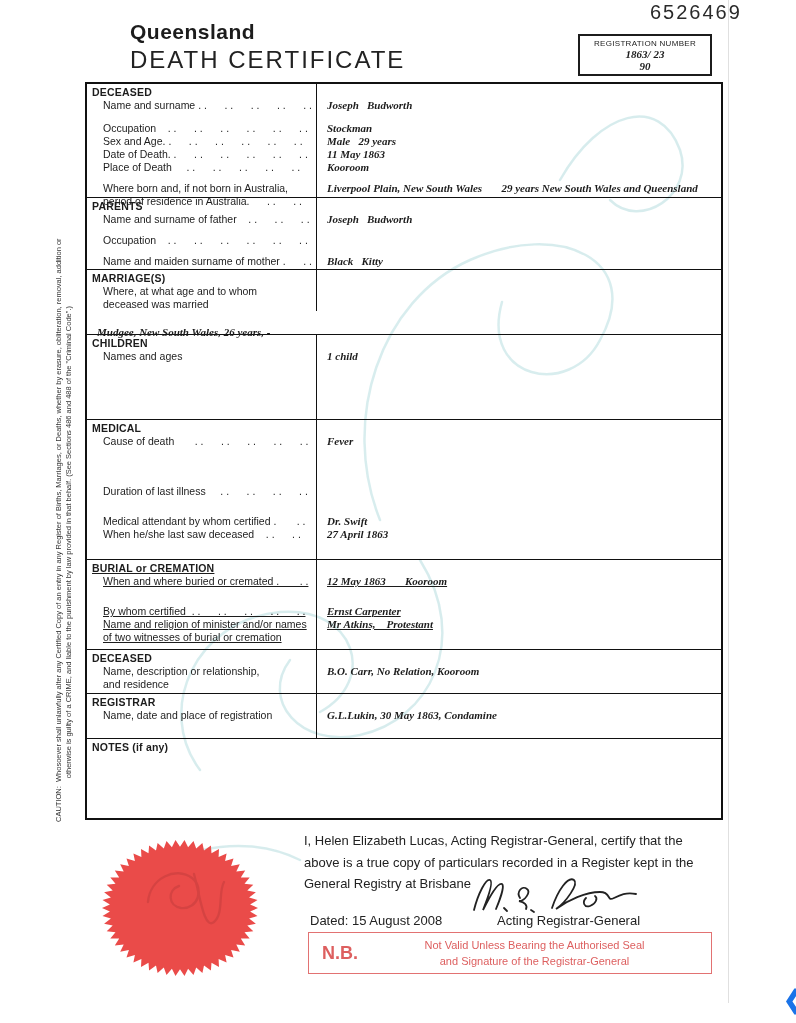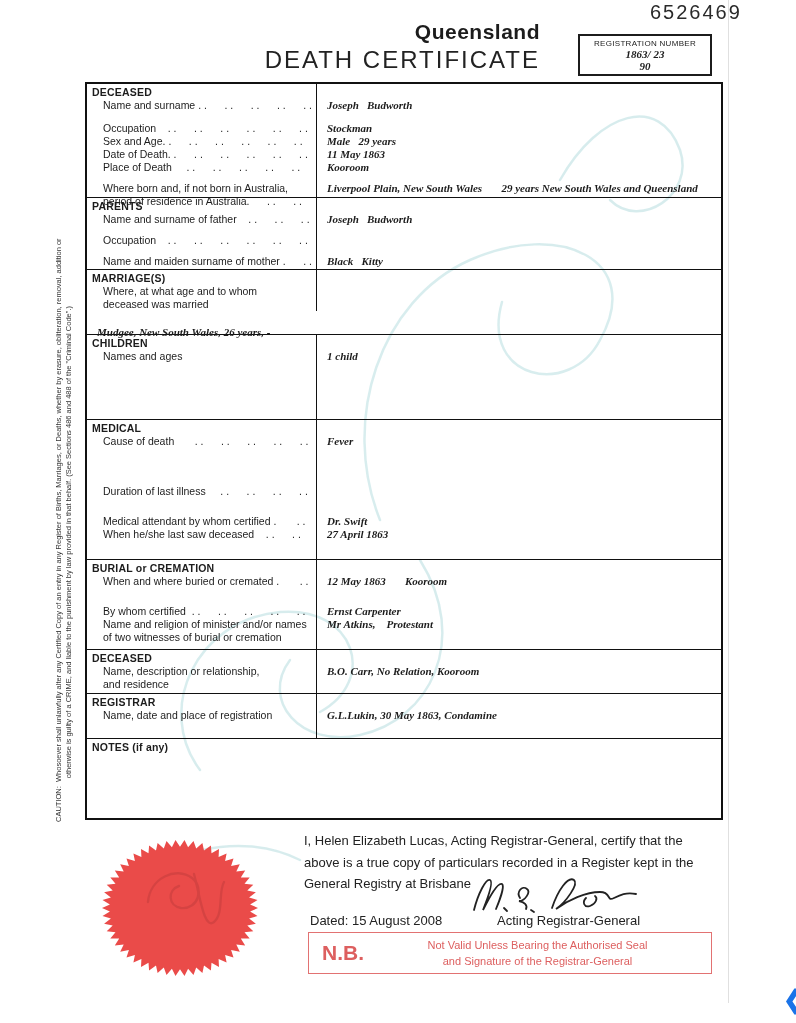--- a/index.html
+++ b/index.html
@@ -3,21 +3,21 @@
 <meta charset="utf-8">
 <style>
   * { margin:0; padding:0; box-sizing:border-box; }
   html,body { width:796px; height:1023px; background:#ffffff; overflow:hidden; }
   body { position:relative; font-family:"Liberation Sans", sans-serif; color:#1c1c1c; }
 
   .abs { position:absolute; }
 
   
   .doc-number { left:650px; top:1px; font-size:20px; letter-spacing:2px; color:#2a2a2a; }
-  .title-block { left:140px; top:20px; width:400px; text-align:right; }
+  .title-block { left:130px; top:20px; width:400px; text-align:left; }
   .title-q { font-size:21px; font-weight:bold; letter-spacing:0.5px; }
   .title-dc { font-size:24px; letter-spacing:2px; margin-top:2px; color:#222; }
 
   .reg-box { left:578px; top:34px; width:134px; height:42px; border:2px solid #1c1c1c; text-align:center; padding-top:3px; }
   .reg-label { font-size:8px; letter-spacing:0.3px; }
   .reg-val { font-family:"Liberation Serif", serif; font-style:italic; font-weight:bold; font-size:11px; line-height:12px; }
 
   
   .caution { left:54px; top:822px; width:738px; height:26px;
              transform:rotate(-90deg); transform-origin:left top;
@@ -29,35 +29,35 @@
   .sec:last-child { border-bottom:none; }
   .lcol { width:230px; border-right:1.5px solid #111; display:flex; flex-direction:column; }
   .lcol.nodiv { border-right:none; width:100%; }
   .vcol { flex:1; display:flex; flex-direction:column; }
   .sec-heading { font-size:10.5px; font-weight:bold; line-height:12px; margin-top:2px; padding-left:5px; letter-spacing:0.2px; }
   .flabel { font-size:10.5px; line-height:13px; padding-left:16px; white-space:pre-wrap; }
   .fvalue { font-family:"Liberation Serif", serif; font-style:italic; font-weight:bold;
             font-size:11px; line-height:13px; padding-left:10px; white-space:pre; min-height:13px; }
 
   .h-deceased { height:114px; } .h-parents { height:72px; } .h-marriage { height:65px;flex-direction:column; }
-  .h-children { height:85px; } .h-medical { height:140px; } .h-burial { height:90px; }
+  .h-children { height:85px; } .h-medical { height:140px; } .h-burial { height:90px;text-decoration:underline; }
   .h-informant { height:44px; } .h-registrar { height:45px; } .h-notes { height:79px; }
 
   .mt0{margin-top:0;} .mt1{margin-top:1px;} .mt8{margin-top:8px;} .mt10{margin-top:10px;}
   .mt15{margin-top:15px;} .mt17{margin-top:17px;} .mt37{margin-top:37px;}
 
   
   .cert-text { left:304px; top:830px; width:430px; font-size:13px; line-height:21.5px; white-space:pre-wrap; color:#222; }
   .signature-svg { left:468px; top:868px; }
   .dated { left:310px; top:913px; font-size:13px; color:#222; }
   .sig-title { left:497px; top:913px; font-size:13px; color:#222; }
 
   .nb-box { left:308px; top:932px; width:404px; height:42px; border:1.5px solid #e27272;
             display:flex; align-items:center; }
-  .nb-label { font-size:21px; font-weight:bold; margin-left:13px; }
+  .nb-label { font-size:18px; font-weight:bold; margin-left:13px; }
   .nb-text { flex:1; text-align:center; font-size:11px; line-height:16px; white-space:pre-line; }
 
   .seal-svg { left:100px; top:838px; }
   .scan-edge { left:728px; top:0; width:1px; height:1003px; background:#e0e0e0; }
   .chevron { left:783px; top:985px; font-size:25px; font-weight:bold; color:#1a73e8; cursor:pointer; }
 
   .wm-svg { left:0; top:0; pointer-events:none; }
 </style>
 </head>
 <body>

